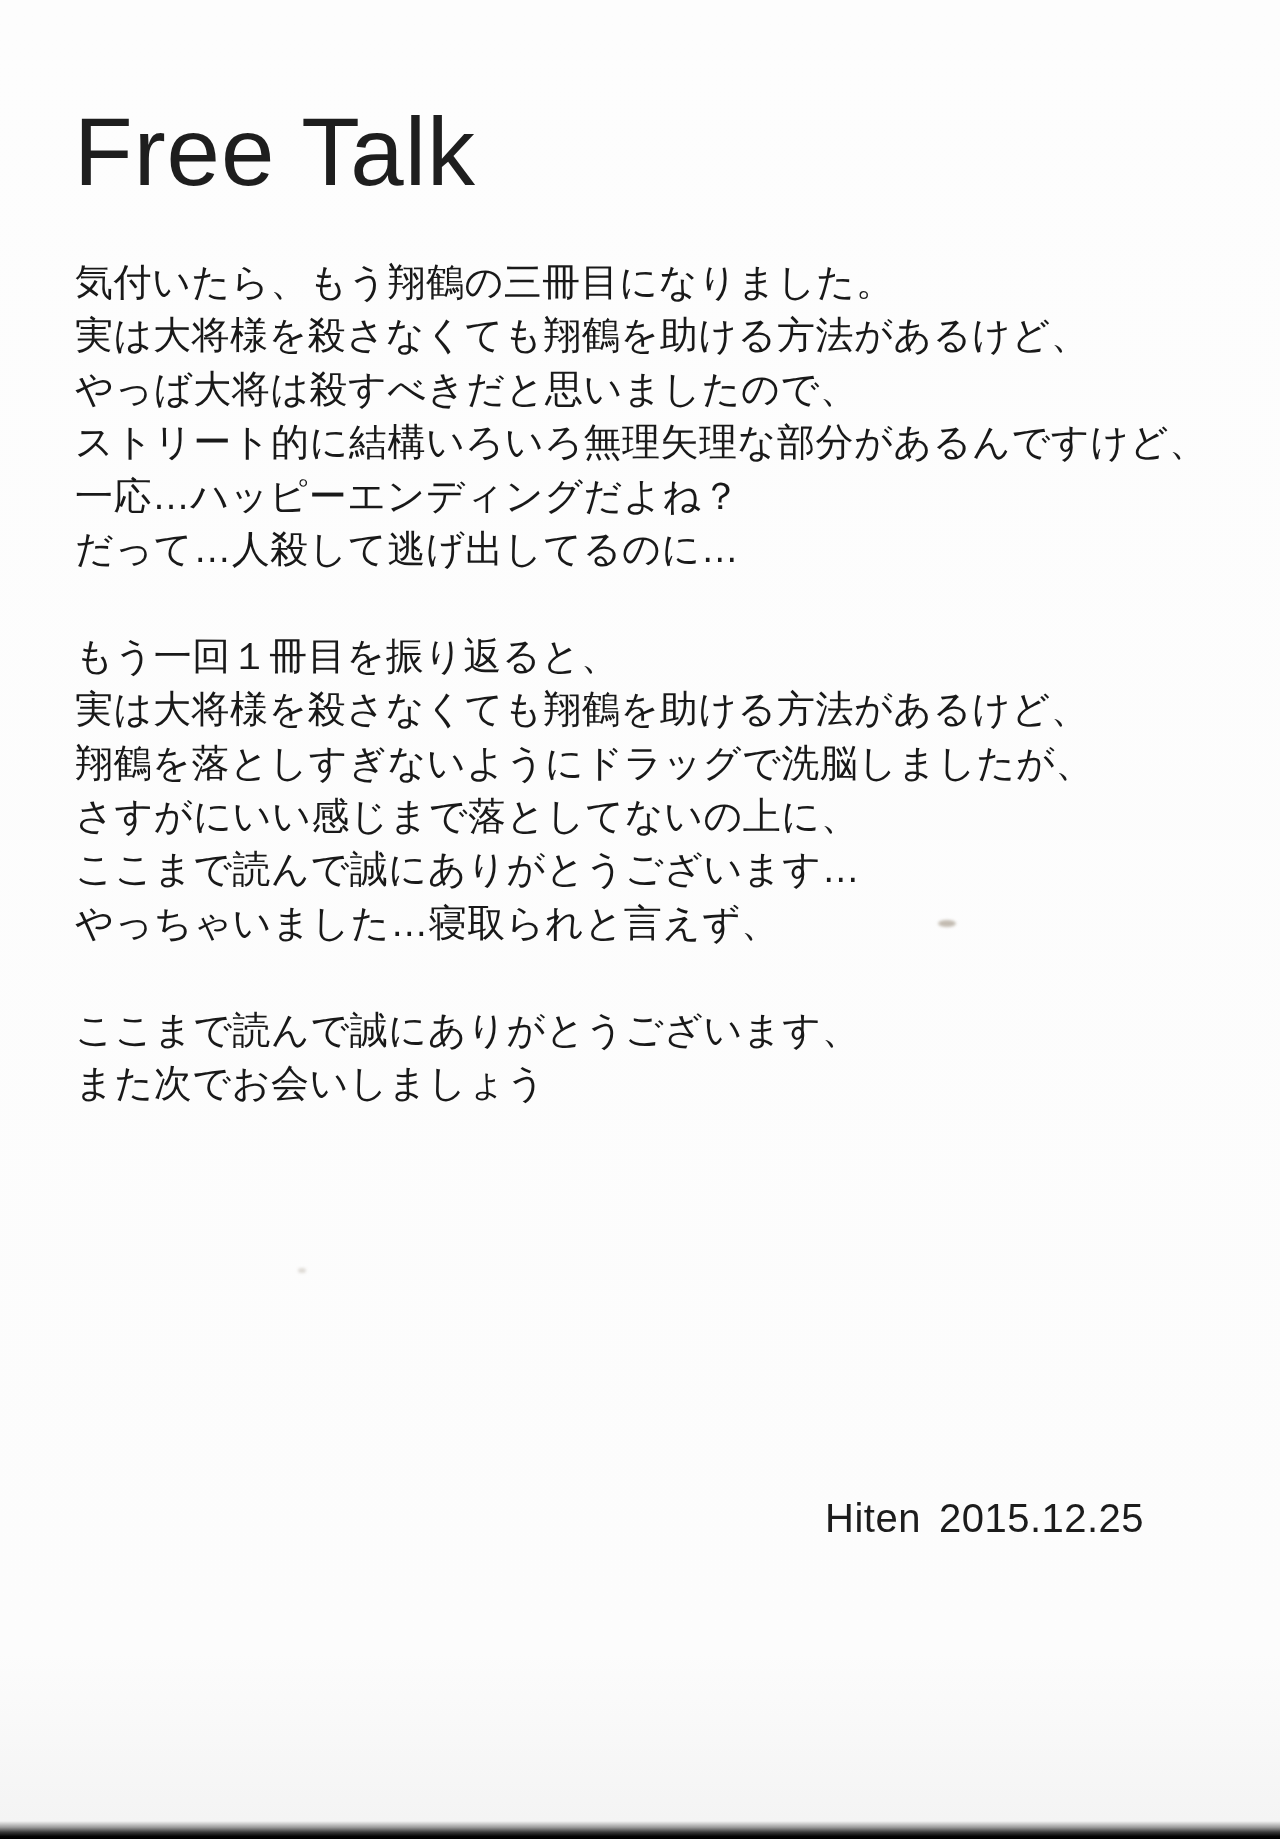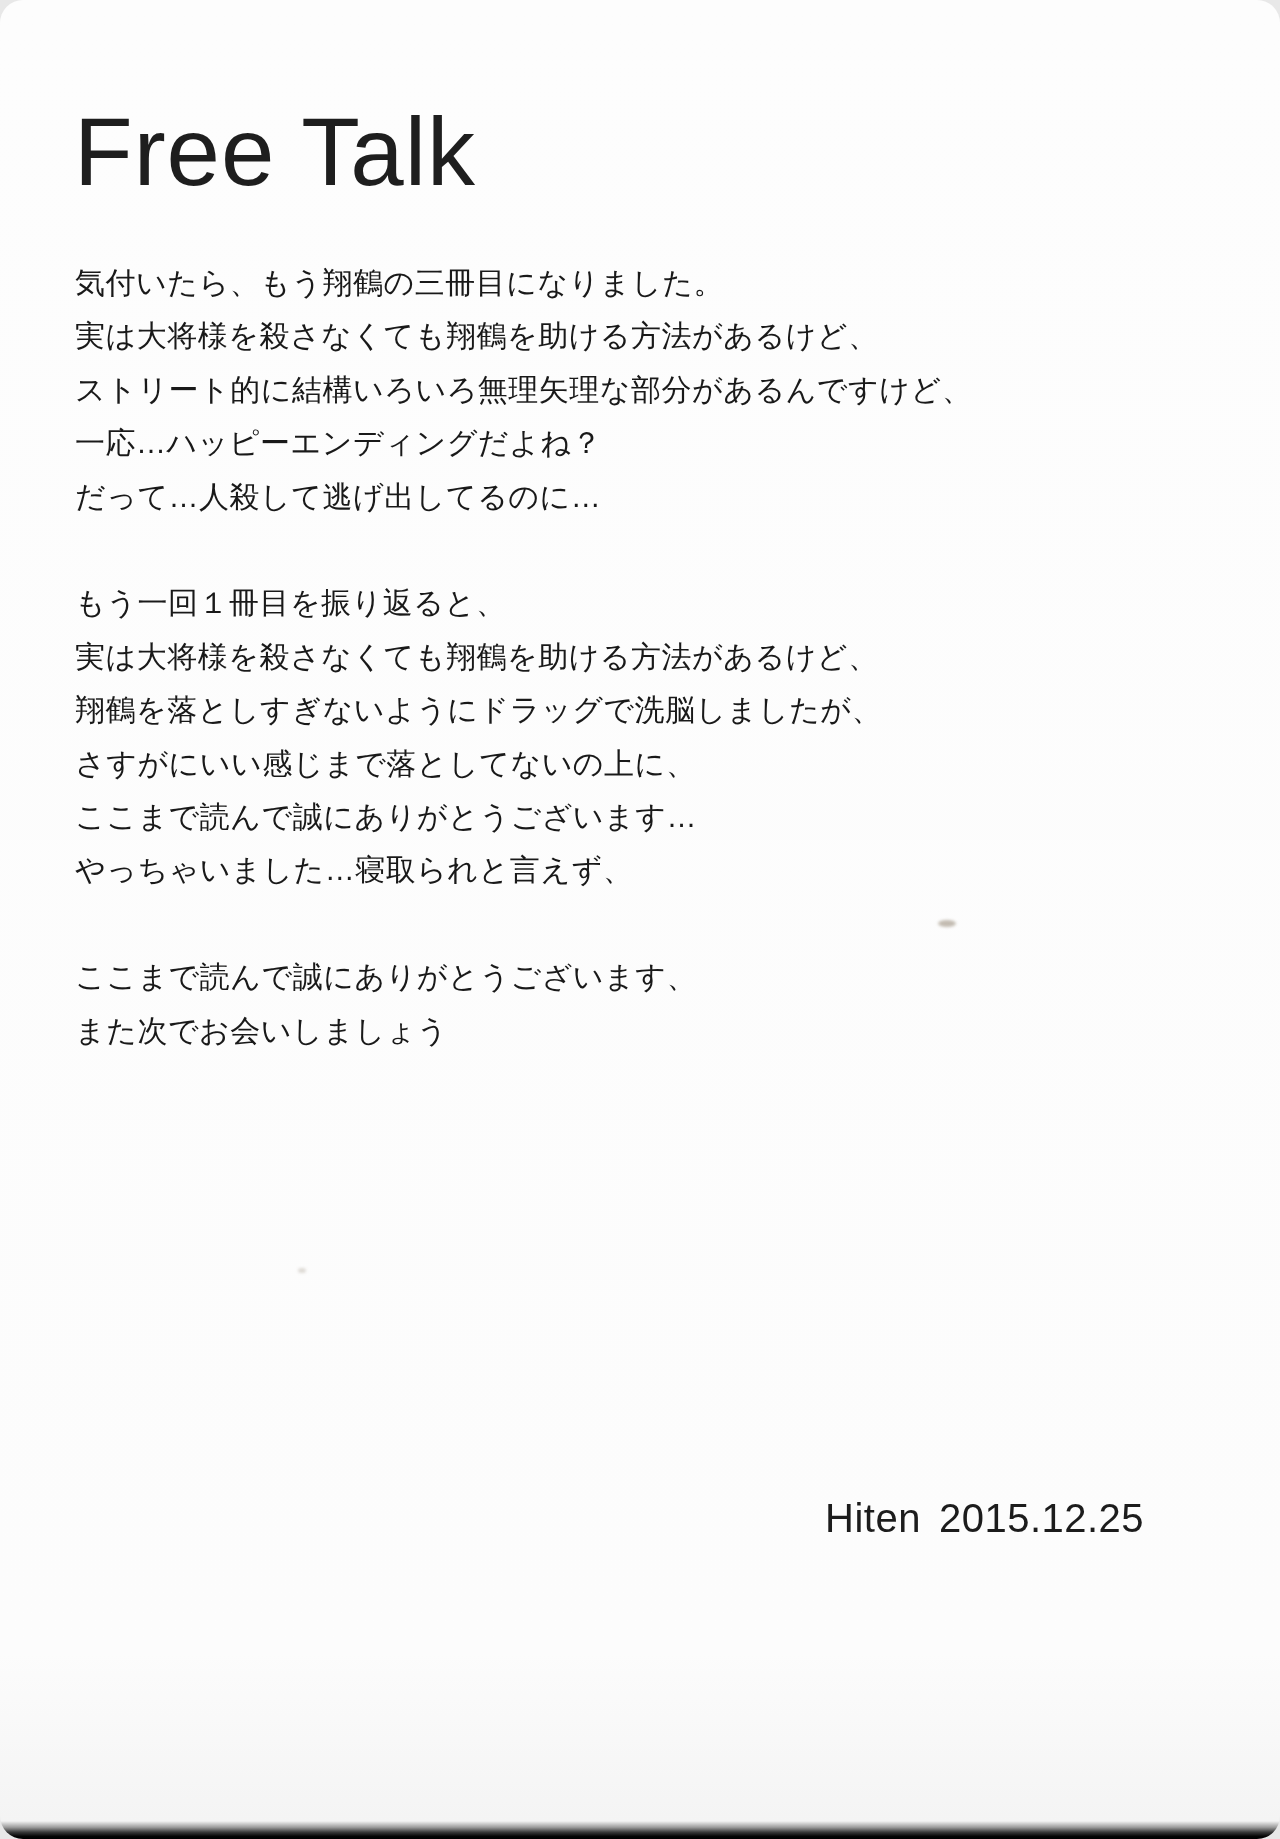--- a/index.html
+++ b/index.html
@@ -9,39 +9,38 @@
   }
   .page {
     position: relative;
     width: 1280px;
     height: 1839px;
     margin: 0 auto;
     background: linear-gradient(180deg, #fdfdfd 0%, #fcfcfc 90%, #f4f4f4 99%);
     overflow: hidden;
     font-family: "Liberation Sans", "DejaVu Sans", sans-serif;
     color: #1a1a1a;
-    border-radius: 23px;
   }
   .title {
     position: absolute;
     left: 74px;
     top: 104px;
     margin: 0;
     font-size: 96px;
     font-weight: 500;
     line-height: 1;
     letter-spacing: 1px;
     color: #1e1e1e;
   }
   .body-text {
     position: absolute;
     left: 75px;
     top: 256px;
     width: 1130px;
-    font-size: 30px;
+    font-size: 38px;
     line-height: 53.4px;
     letter-spacing: 0.5px;
     color: #191919;
   }
   .para {
     margin: 0 0 53.4px 0;
   }
   .text-line {
     display: block;
     white-space: nowrap;
@@ -98,20 +97,21 @@
 
 <div class="page">
 
   <h1 class="title">Free Talk</h1>
 
   <div class="body-text">
 
     <div class="para">
       <span class="text-line">気付いたら、もう翔鶴の三冊目になりました。</span>
       <span class="text-line">実は大将様を殺さなくても翔鶴を助ける方法があるけど、</span>
+      <span class="text-line">やっば大将は殺すべきだと思いましたので、</span>
       <span class="text-line">ストリート的に結構いろいろ無理矢理な部分があるんですけど、</span>
       <span class="text-line">一応…ハッピーエンディングだよね？</span>
       <span class="text-line">だって…人殺して逃げ出してるのに…</span>
     </div>
 
     <div class="para">
       <span class="text-line">もう一回１冊目を振り返ると、</span>
       <span class="text-line">実は大将様を殺さなくても翔鶴を助ける方法があるけど、</span>
       <span class="text-line">翔鶴を落としすぎないようにドラッグで洗脳しましたが、</span>
       <span class="text-line">さすがにいい感じまで落としてないの上に、</span>

